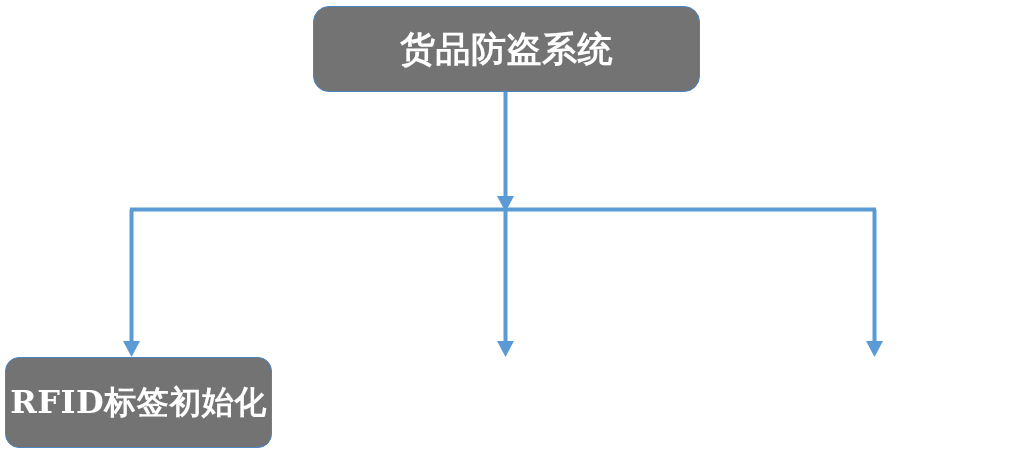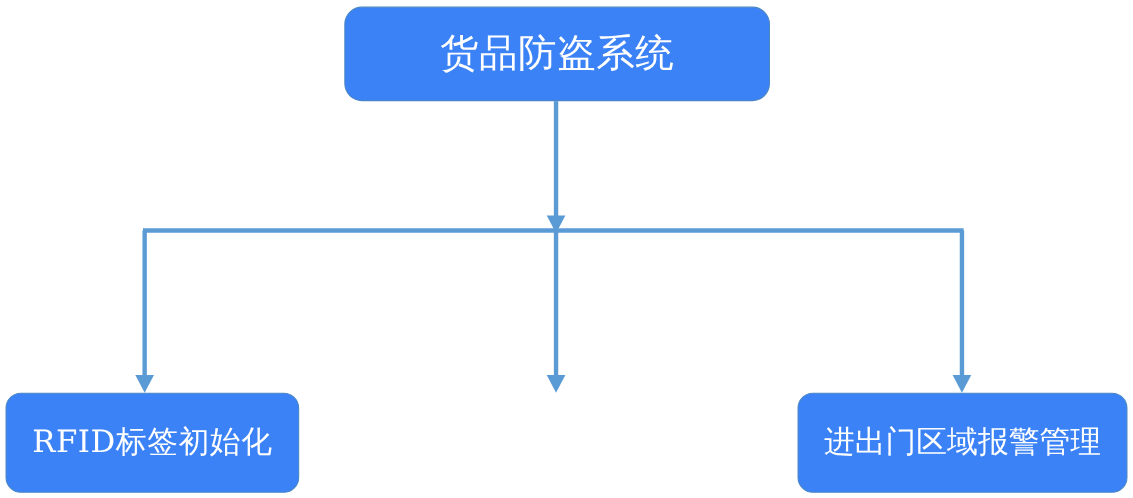--- a/index.html
+++ b/index.html
@@ -22,30 +22,31 @@
     position: absolute;
     left: 0;
     top: 0;
     width: 1030px;
     height: 453px;
     pointer-events: none;
   }
   .node-box {
     position: absolute;
     box-sizing: border-box;
-    background: #3b82f6;
+    background: #737373;
     border: 1px solid #4a86c5;
     border-radius: 14px;
     display: flex;
     align-items: center;
     justify-content: center;
     color: #ffffff;
     text-align: center;
     line-height: 1.1;
     letter-spacing: 0.5px;
+    font-weight: bold;
     -webkit-font-smoothing: antialiased;
   }
   .node-label {
     display: block;
     padding: 0 8px;
     white-space: nowrap;
   }
 
   
   #node-root {
@@ -54,21 +55,21 @@
     width: 387px;
     height: 86px;
     border-radius: 16px;
     font-size: 35px;
   }
 
   
   .leaf-box {
     top: 357px;
     height: 91px;
-    font-size: 28px;
+    font-size: 32px;
     align-items: center;
   }
   #node-rfid-init {
     left: 5px;
     width: 267px;
   }
   #node-counter-mgmt {
     left: 365px;
     width: 288px;
   }
@@ -112,17 +113,14 @@
 
   <div class="node-box" id="node-root">
     <span class="node-label">货品防盗系统</span>
   </div>
 
   <div class="node-box leaf-box" id="node-rfid-init">
     <span class="node-label">RFID标签初始化</span>
   </div>
 
 
-  <div class="node-box leaf-box" id="node-gate-alarm">
-    <span class="node-label">进出门区域报警管理</span>
-  </div>
 
 </div>
 
 </body></html>

